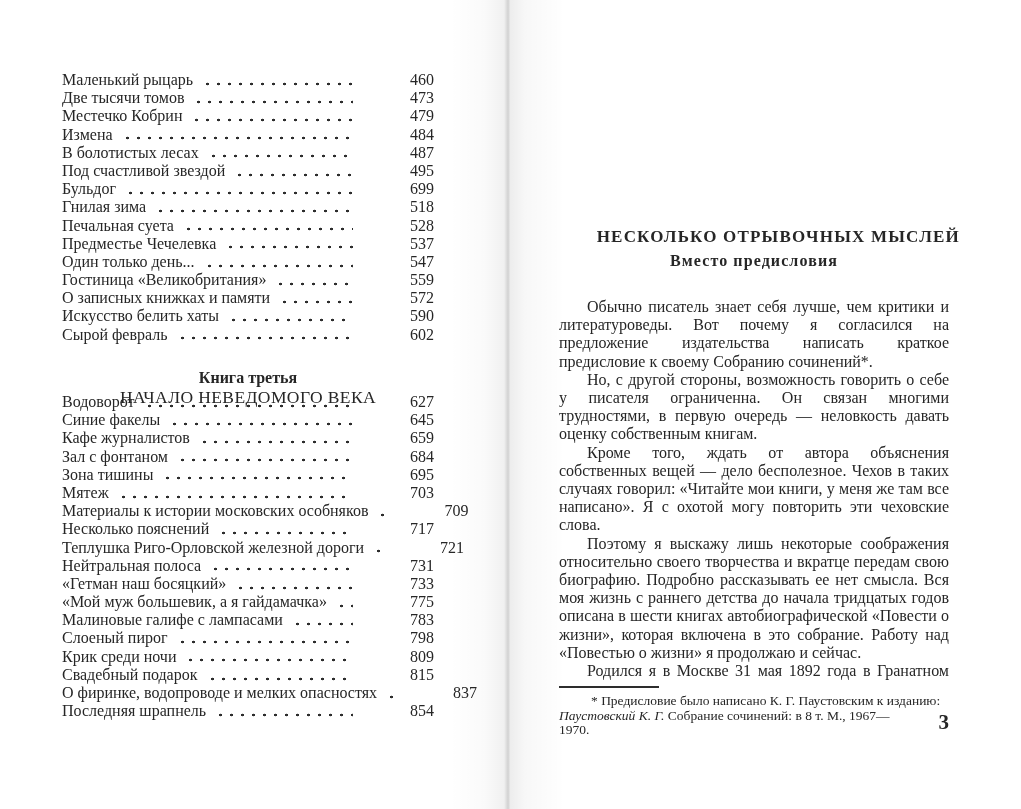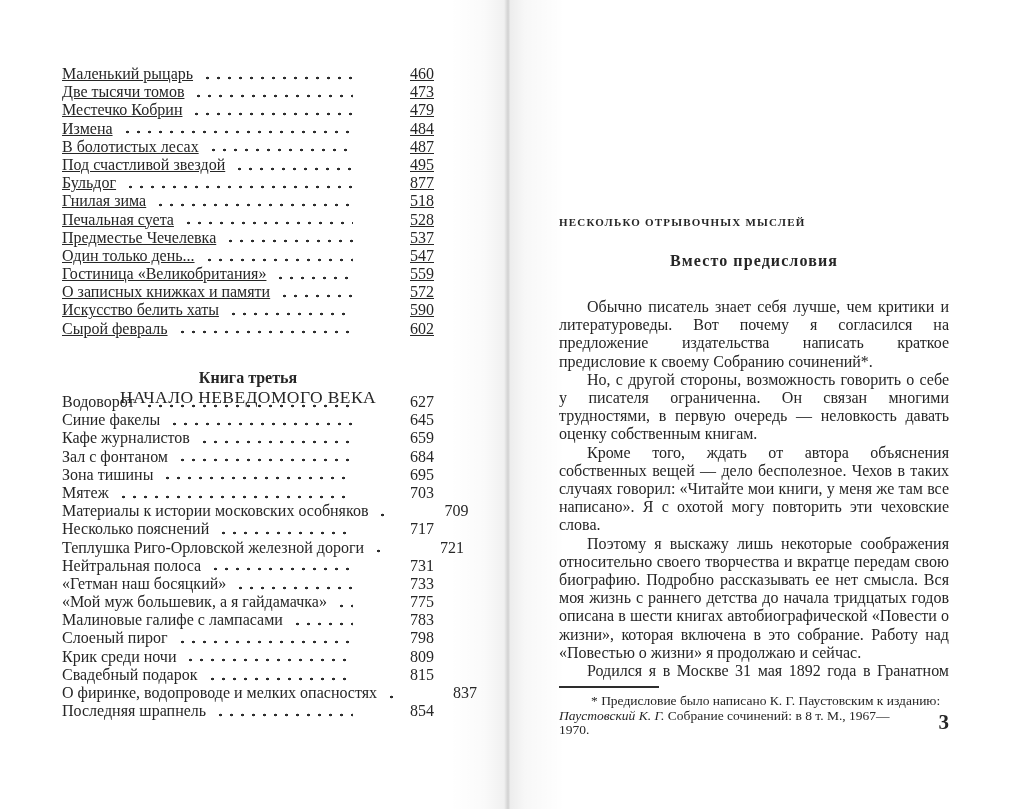--- a/index.html
+++ b/index.html
@@ -35,21 +35,21 @@
       rgba(0,0,0,0.03) 65%,
       rgba(0,0,0,0.00) 100%);
   }
 
   
   .toc {
     position: absolute;
     left: 62px;
     width: 372px;
   }
-  #toc-section-1 { top: 65px; text-decoration: underline; }
+  #toc-section-1 { top: 71px; }
   #toc-section-2 { top: 393px; }
   .toc-row {
     display: flex;
     align-items: baseline;
     height: 18.2px;
     font-size: 16px;
     white-space: nowrap;
   }
   .toc-title { flex: 0 0 auto; }
   .toc-leader {
@@ -85,23 +85,23 @@
     font-size: 17.5px;
     letter-spacing: 0.4px;
   }
 
   
   .chapter-title {
     position: absolute;
     left: 559px;
     top: 216px;
     width: 390px;
-    margin: 0;
-    text-align: left;
-    font-size: 11px;
+    margin: 11px;
+    text-align: right;
+    font-size: 17px;
     font-weight: bold;
     letter-spacing: 1.2px;
     white-space: nowrap;
   }
   .section-subtitle {
     position: absolute;
     left: 559px;
     top: 252px;
     width: 390px;
     margin: 0;
@@ -183,21 +183,21 @@
     <span class="toc-num">487</span>
   </div>
         <div class="toc-row">
     <span class="toc-title">Под счастливой звездой</span>
     <span class="toc-leader"></span>
     <span class="toc-num">495</span>
   </div>
         <div class="toc-row">
     <span class="toc-title">Бульдог</span>
     <span class="toc-leader"></span>
-    <span class="toc-num">877</span>
+    <span class="toc-num">699</span>
   </div>
         <div class="toc-row">
     <span class="toc-title">Гнилая зима</span>
     <span class="toc-leader"></span>
     <span class="toc-num">518</span>
   </div>
         <div class="toc-row">
     <span class="toc-title">Печальная суета</span>
     <span class="toc-leader"></span>
     <span class="toc-num">528</span>

